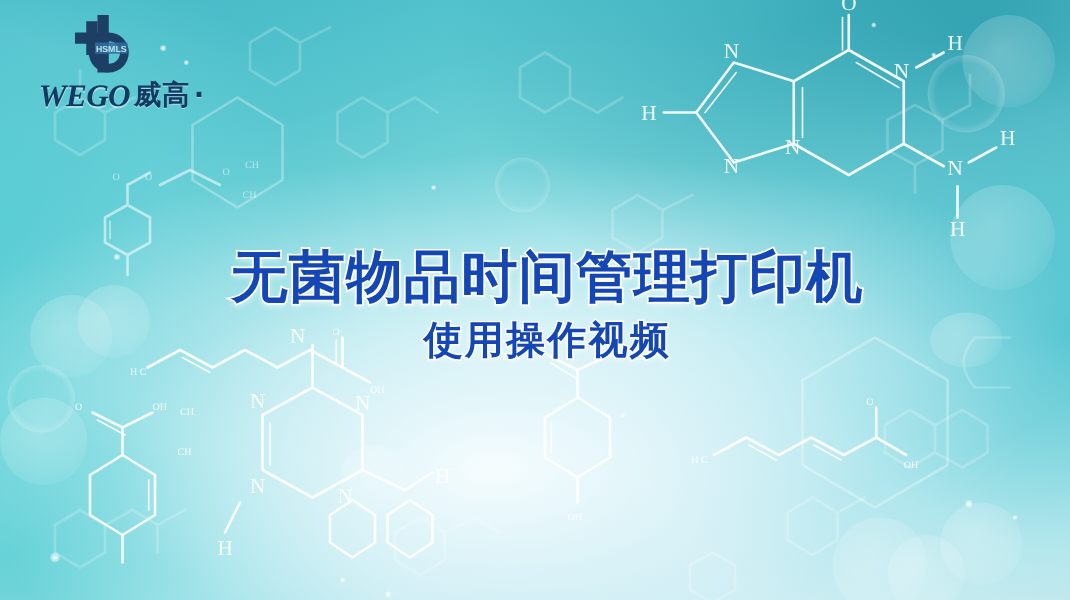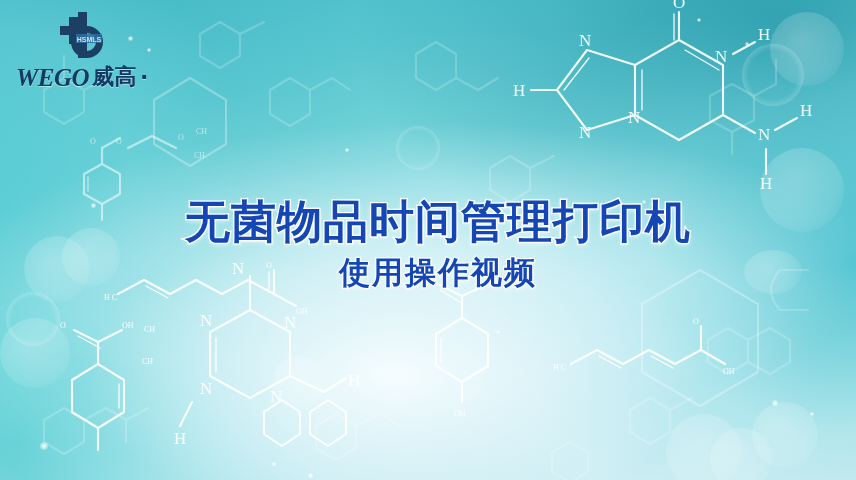--- a/index.html
+++ b/index.html
@@ -54,21 +54,21 @@
   .mol .bt{fill:none;stroke:#ffffff;stroke-width:1.3;stroke-linecap:round;stroke-linejoin:round;}
   .mol .lbl{fill:#ffffff;font-family:"Liberation Serif","DejaVu Serif",serif;font-size:17px;}
   .mol .lbl-s{fill:#ffffff;font-family:"Liberation Serif","DejaVu Serif",serif;font-size:8px;}
   .faint{opacity:.30;}
   .faintest{opacity:.20;}
   .mid{opacity:.55;}
   .strong{opacity:.92;}
   
   .logo{position:absolute;left:16px;top:10px;width:180px;height:84px;}
   .logo-mark{position:absolute;left:42px;top:0;width:58px;height:52px;}
-  .logo-word{position:absolute;left:0;top:53px;width:180px;height:28px;display:flex;align-items:center;}
+  .logo-word{position:absolute;left:15px;top:53px;width:180px;height:28px;display:flex;align-items:center;}
   .logo-wego{
     font-family:"Liberation Serif","DejaVu Serif",serif;font-style:italic;font-weight:bold;
     font-size:25px;letter-spacing:-.5px;color:#123a63;line-height:1;
     text-shadow:0 1px 0 rgba(255,255,255,.45);
   }
   .logo-cn{
     font-family:"DejaVu Sans","Liberation Sans",sans-serif;font-weight:bold;
     font-size:22px;color:#123a63;line-height:1;margin-left:3px;letter-spacing:.5px;
     text-shadow:0 1px 0 rgba(255,255,255,.45);
     text-align:center;

